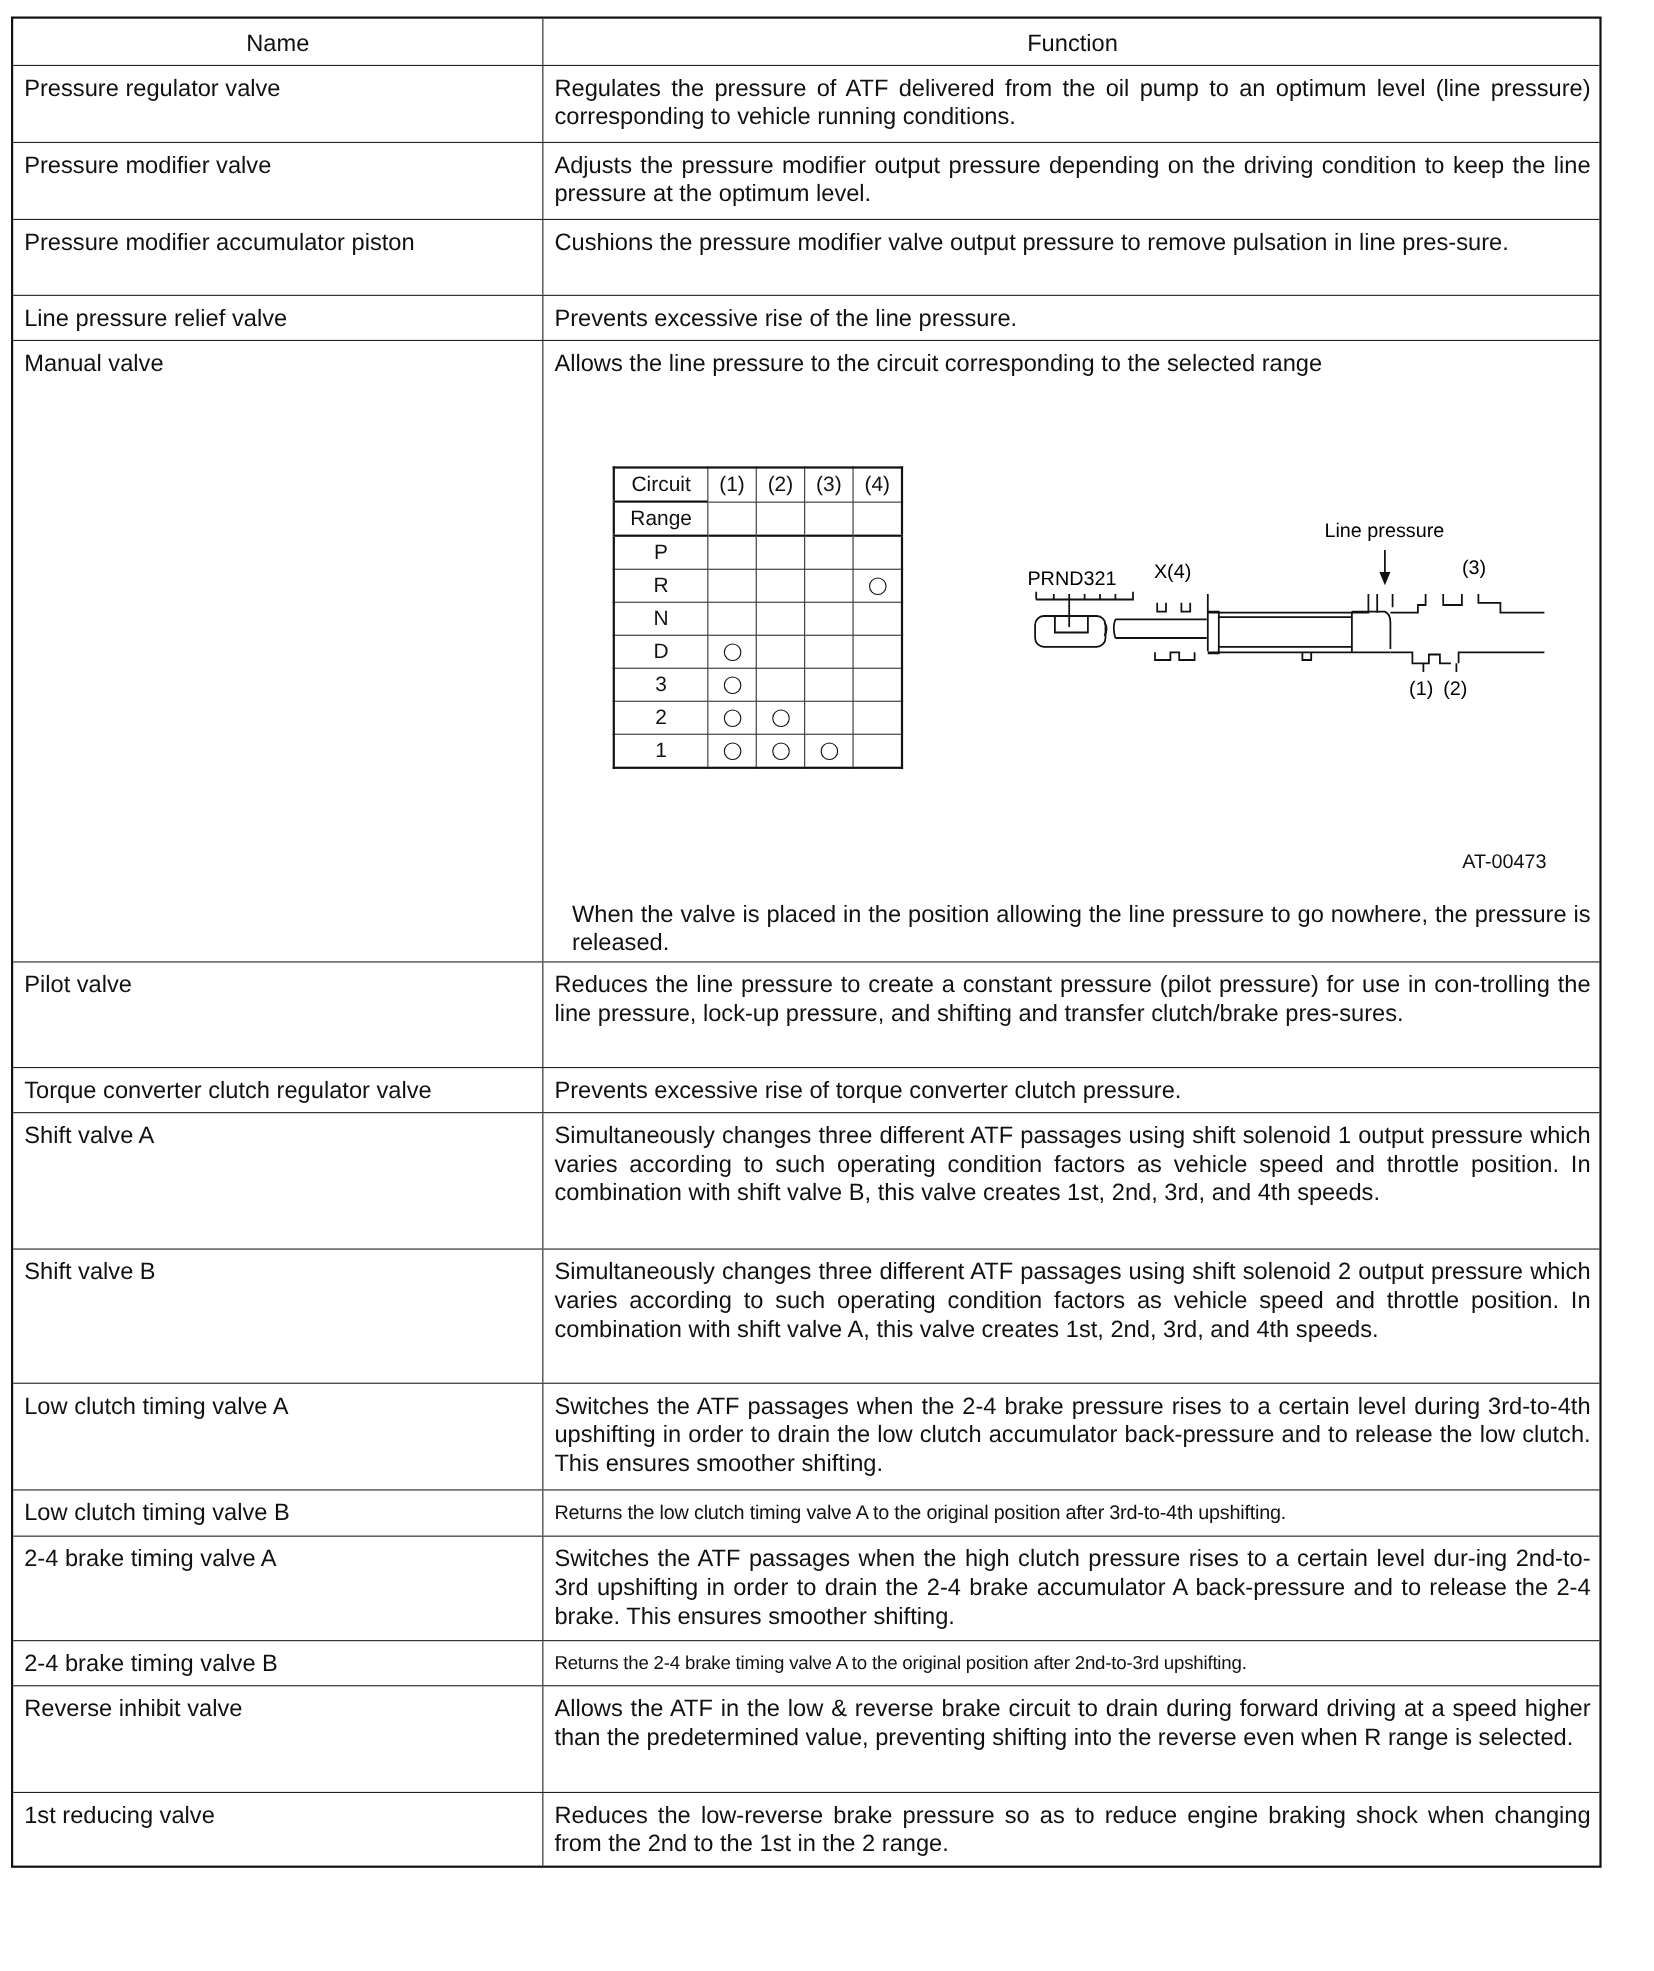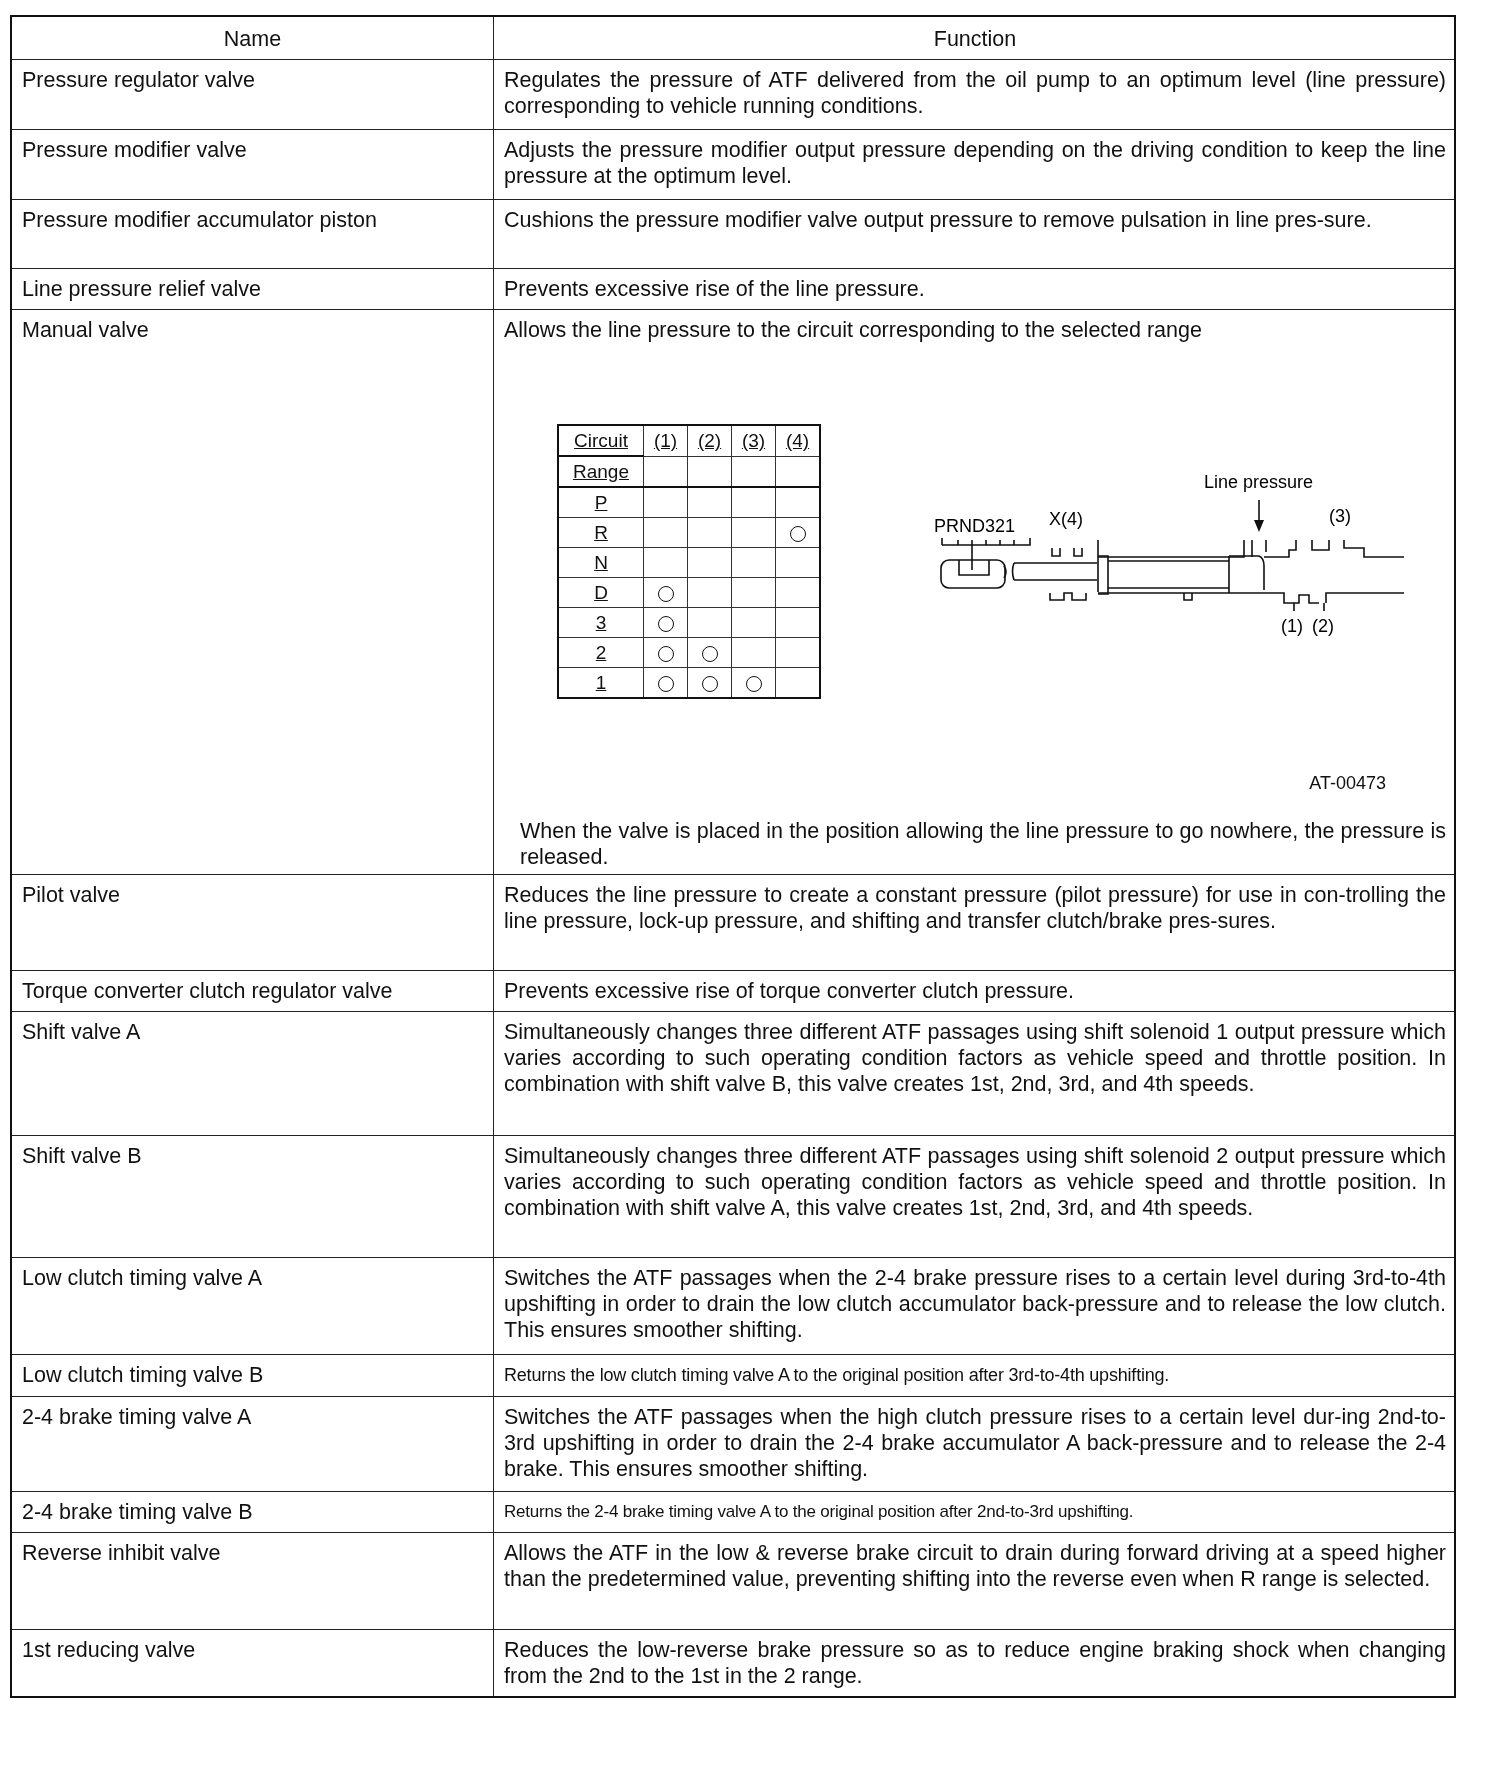--- a/index.html
+++ b/index.html
@@ -12,27 +12,27 @@
   .cell { box-sizing:border-box; font-size:21.5px; line-height:26px; padding:7px 10px 4px 10px; }
   .c-name { width:482px; border-right:1.5px solid #222; flex:none; }
   .c-func { flex:1; padding-left:10px; padding-right:8px; }
   .hdr .cell { text-align:center; padding-top:9px; font-size:21.5px; }
   .func-text { white-space:normal; text-align:justify; }
   .manual-wrap { position:relative; }
   
   .rt { position:absolute; left:63px; top:114px; border-collapse:collapse;
         border:2px solid #111; font-size:19px; }
   .rt td { border:1px solid #333; height:29px; text-align:center; padding:0;
-           line-height:27px;text-decoration:underline; }
+           line-height:27px; }
   .rt td.rl { width:84px; }
   .rt td.cc { width:43px; }
   .circ { display:inline-block; width:14px; height:14px; border:1.5px solid #111;
           border-radius:50%; vertical-align:middle; }
   .diagram { position:absolute; left:440px; top:150px; }
-  .fig-id { position:absolute; right:68px; top:460px; font-size:18px; }
+  .fig-id { position:absolute; right:48px; top:460px; font-size:18px; }
   .manual-after { position:absolute; left:16px; top:508px; right:0; }
 </style>
 </head>
 <body>
 
 <div class="tbl">
 
   <div class="row first hdr" style="height:42px">
     <div class="cell c-name">Name</div>
     <div class="cell c-func">Function</div>

